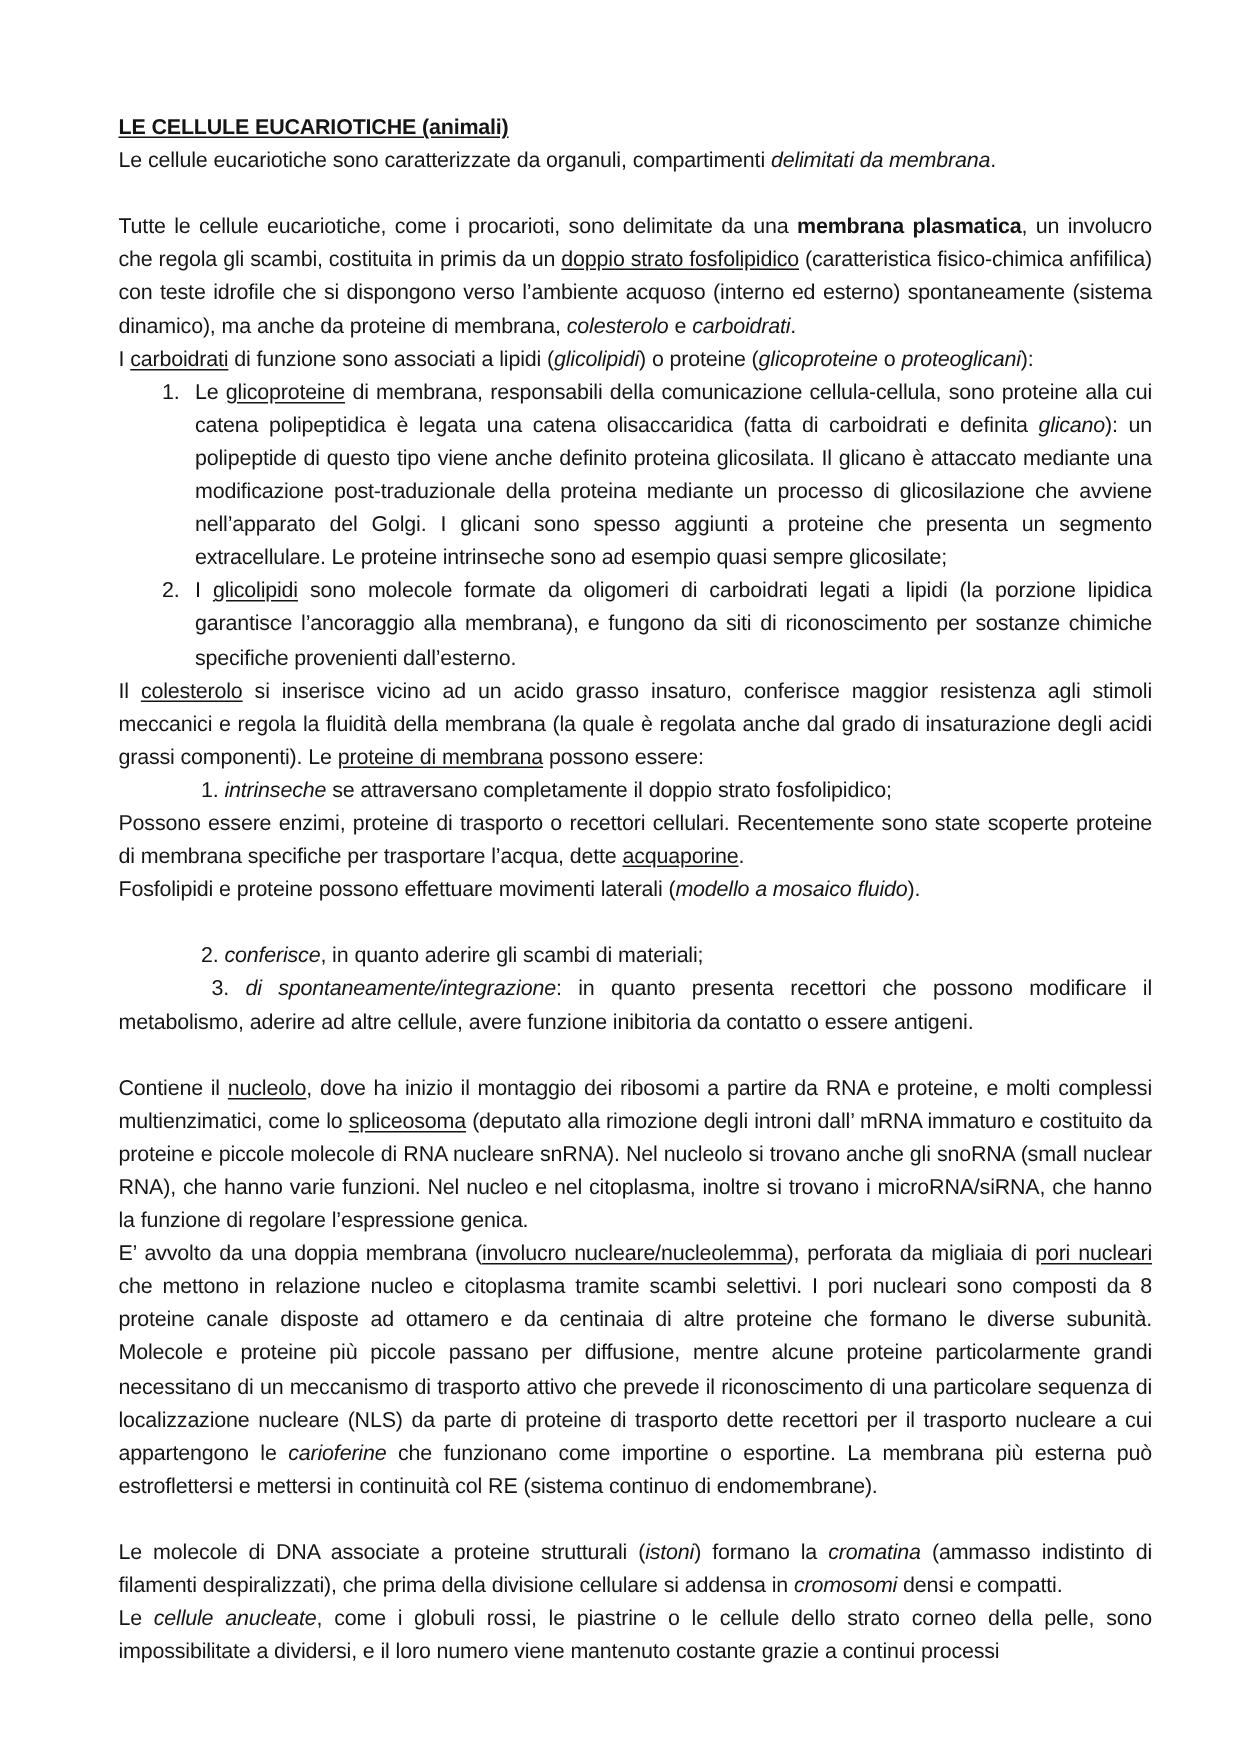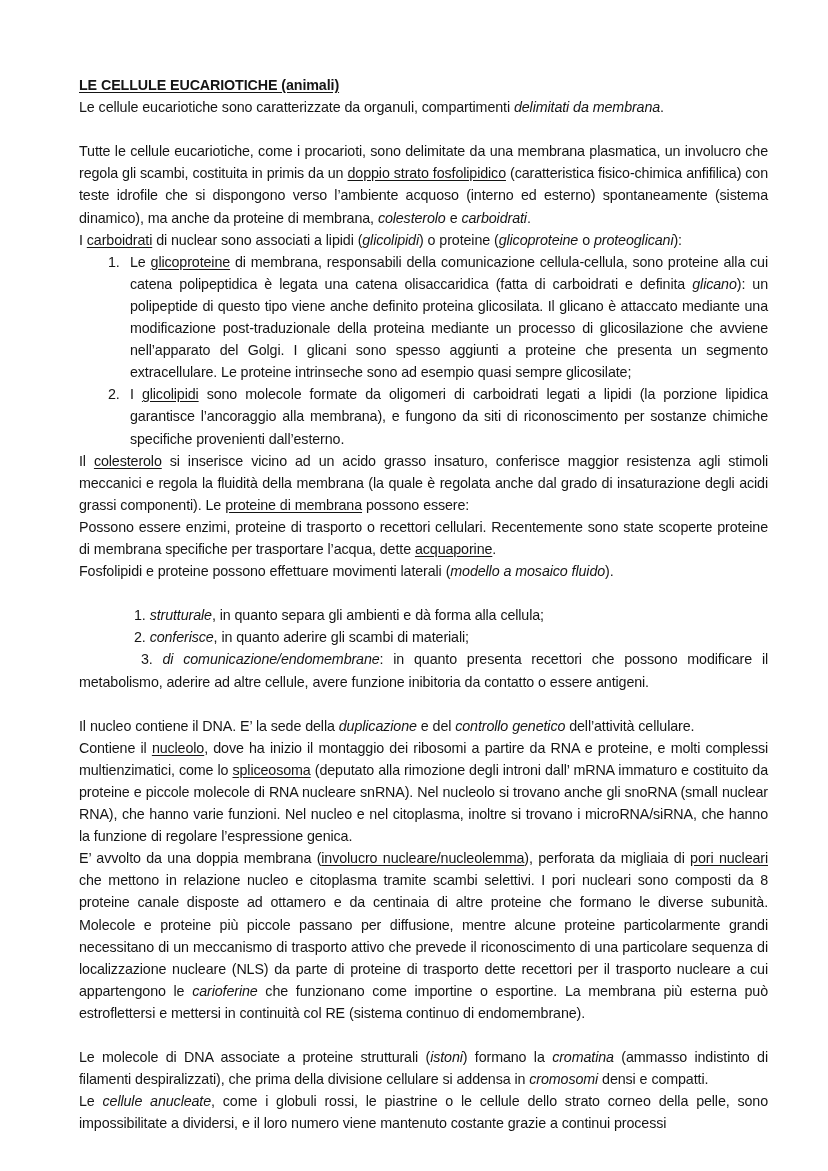--- a/index.html
+++ b/index.html
@@ -38,21 +38,21 @@
     word-spacing: 0.1px;
     -webkit-font-smoothing: antialiased;
   }
   .spacer { height: 22.1px; }
   .title {
     font-weight: bold;
     text-decoration: underline;
     text-underline-offset: 2px;
     text-align: left;
   }
-  b, .b { font-weight: normal; }
+  b, .b { font-weight: bold; }
   i, .i { font-style: italic; }
   u, .u { text-underline-offset: 1.5px; }
 
   
   .numlist {
     margin: 0;
     padding: 0;
     list-style: none;
   }
   .numlist > li {
@@ -83,47 +83,46 @@
   <div class="doc-body">
 
     <p class="para title"><span>LE CELLULE EUCARIOTICHE (animali)</span></p>
 
     <p class="para"><span>Le cellule eucariotiche sono caratterizzate da organuli, compartimenti </span><i>delimitati da membrana</i><span>.</span></p>
 
     <div class="spacer"></div>
 
     <p class="para"><span>Tutte le cellule eucariotiche, come i procarioti, sono delimitate da una </span><b>membrana plasmatica</b><span>, un involucro che regola gli scambi, costituita in primis da un </span><u>doppio strato fosfolipidico</u><span> (caratteristica fisico-chimica anfifilica) con teste idrofile che si dispongono verso l’ambiente acquoso (interno ed esterno) spontaneamente (sistema dinamico), ma anche da proteine di membrana, </span><i>colesterolo</i><span> e </span><i>carboidrati</i><span>.</span></p>
 
-    <p class="para"><span>I </span><u>carboidrati</u><span> di nuclear sono associati a lipidi (</span><i>glicolipidi</i><span>) o proteine (</span><i>glicoproteine</i><span> o </span><i>proteoglicani</i><span>):</span></p>
+    <p class="para"><span>I </span><u>carboidrati</u><span> di funzione sono associati a lipidi (</span><i>glicolipidi</i><span>) o proteine (</span><i>glicoproteine</i><span> o </span><i>proteoglicani</i><span>):</span></p>
 
     <ul class="numlist">
       <li><span class="marker">1.</span><span>Le </span><u>glicoproteine</u><span> di membrana, responsabili della comunicazione cellula-cellula, sono proteine alla cui catena polipeptidica è legata una catena olisaccaridica (fatta di carboidrati e definita </span><i>glicano</i><span>): un polipeptide di questo tipo viene anche definito proteina glicosilata. Il glicano è attaccato mediante una modificazione post-traduzionale della proteina mediante un processo di glicosilazione che avviene nell’apparato del Golgi. I glicani sono spesso aggiunti a proteine che presenta un segmento extracellulare. Le proteine intrinseche sono ad esempio quasi sempre glicosilate;</span></li>
       <li><span class="marker">2.</span><span>I </span><u>glicolipidi</u><span> sono molecole formate da oligomeri di carboidrati legati a lipidi (la porzione lipidica garantisce l’ancoraggio alla membrana), e fungono da siti di riconoscimento per sostanze chimiche specifiche provenienti dall’esterno.</span></li>
     </ul>
 
     <p class="para"><span>Il </span><u>colesterolo</u><span> si inserisce vicino ad un acido grasso insaturo, conferisce maggior resistenza agli stimoli meccanici e regola la fluidità della membrana (la quale è regolata anche dal grado di insaturazione degli acidi grassi componenti). Le </span><u>proteine di membrana</u><span> possono essere:</span></p>
 
+    <p class="para tabpara"><span>1. </span><i>intrinseche</i><span> se attraversano completamente il doppio strato fosfolipidico;</span></p>
 
 
     <p class="para"><span>Possono essere enzimi, proteine di trasporto o recettori cellulari. Recentemente sono state scoperte proteine di membrana specifiche per trasportare l’acqua, dette </span><u>acquaporine</u><span>.</span></p>
 
     <p class="para"><span>Fosfolipidi e proteine possono effettuare movimenti laterali (</span><i>modello a mosaico fluido</i><span>).</span></p>
 
     <div class="spacer"></div>
 
 
-    <p class="para tabpara"><span>1. </span><i>strutturale</i><span>, in quanto separa gli ambienti e dà forma alla cellula;</span></p>
 
     <p class="para tabpara"><span>2. </span><i>conferisce</i><span>, in quanto aderire gli scambi di materiali;</span></p>
 
-    <p class="para tabpara deep"><span>3. </span><i>di comunicazione/endomembrane</i><span>: in quanto presenta recettori che possono modificare il metabolismo, aderire ad altre cellule, avere funzione inibitoria da contatto o essere antigeni.</span></p>
+    <p class="para tabpara deep"><span>3. </span><i>di spontaneamente/integrazione</i><span>: in quanto presenta recettori che possono modificare il metabolismo, aderire ad altre cellule, avere funzione inibitoria da contatto o essere antigeni.</span></p>
 
     <div class="spacer"></div>
 
-    <p class="para"><span>Il </span><b>nucleo</b><span> contiene il DNA. E’ la sede della </span><i>duplicazione</i><span> e del </span><i>controllo genetico</i><span> dell’attività cellulare.</span></p>
 
     <p class="para"><span>Contiene il </span><u>nucleolo</u><span>, dove ha inizio il montaggio dei ribosomi a partire da RNA e proteine, e molti complessi multienzimatici, come lo </span><u>spliceosoma</u><span> (deputato alla rimozione degli introni dall’ mRNA immaturo e costituito da proteine e piccole molecole di RNA nucleare snRNA). Nel nucleolo si trovano anche gli snoRNA (small nuclear RNA), che hanno varie funzioni. Nel nucleo e nel citoplasma, inoltre si trovano i microRNA/siRNA, che hanno la funzione di regolare l’espressione genica.</span></p>
 
     <p class="para"><span>E’ avvolto da una doppia membrana (</span><u>involucro nucleare/nucleolemma</u><span>), perforata da migliaia di </span><u>pori nucleari</u><span> che mettono in relazione nucleo e citoplasma tramite scambi selettivi. I pori nucleari sono composti da 8 proteine canale disposte ad ottamero e da centinaia di altre proteine che formano le diverse subunità. Molecole e proteine più piccole passano per diffusione, mentre alcune proteine particolarmente grandi necessitano di un meccanismo di trasporto attivo che prevede il riconoscimento di una particolare sequenza di localizzazione nucleare (NLS) da parte di proteine di trasporto dette recettori per il trasporto nucleare a cui appartengono le </span><i>carioferine</i><span> che funzionano come importine o esportine. La membrana più esterna può estroflettersi e mettersi in continuità col RE (sistema continuo di endomembrane).</span></p>
 
     <div class="spacer"></div>
 
     <p class="para"><span>Le molecole di DNA associate a proteine strutturali (</span><i>istoni</i><span>) formano la </span><i>cromatina</i><span> (ammasso indistinto di filamenti despiralizzati), che prima della divisione cellulare si addensa in </span><i>cromosomi</i><span> densi e compatti.</span></p>
 
     <p class="para"><span>Le </span><i>cellule anucleate</i><span>, come i globuli rossi, le piastrine o le cellule dello strato corneo della pelle, sono impossibilitate a dividersi, e il loro numero viene mantenuto costante grazie a continui processi</span></p>

